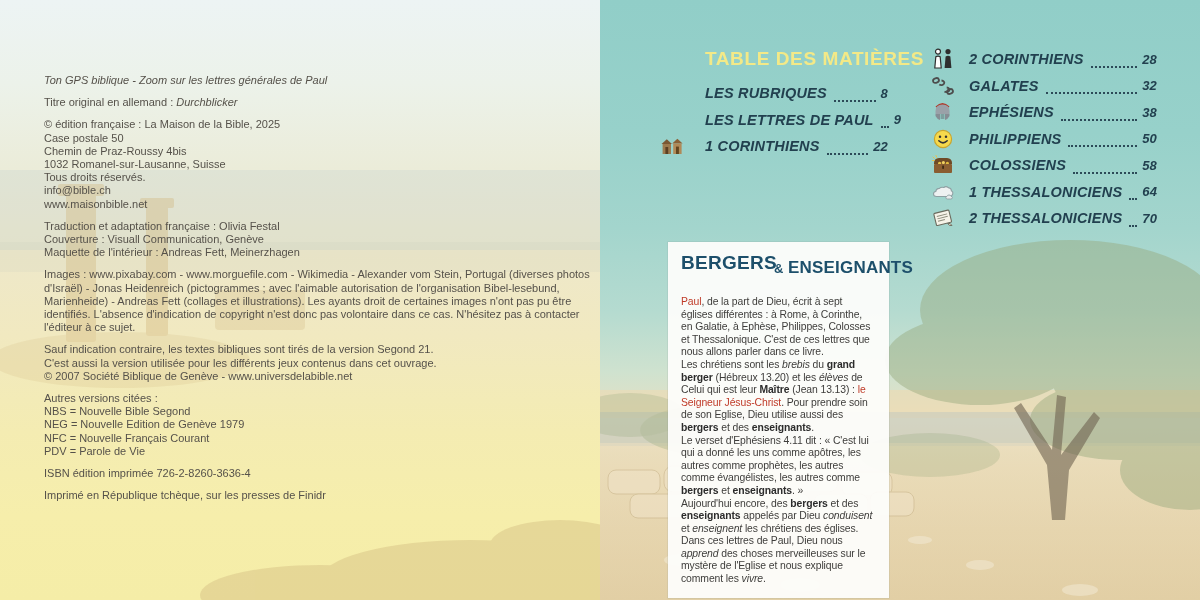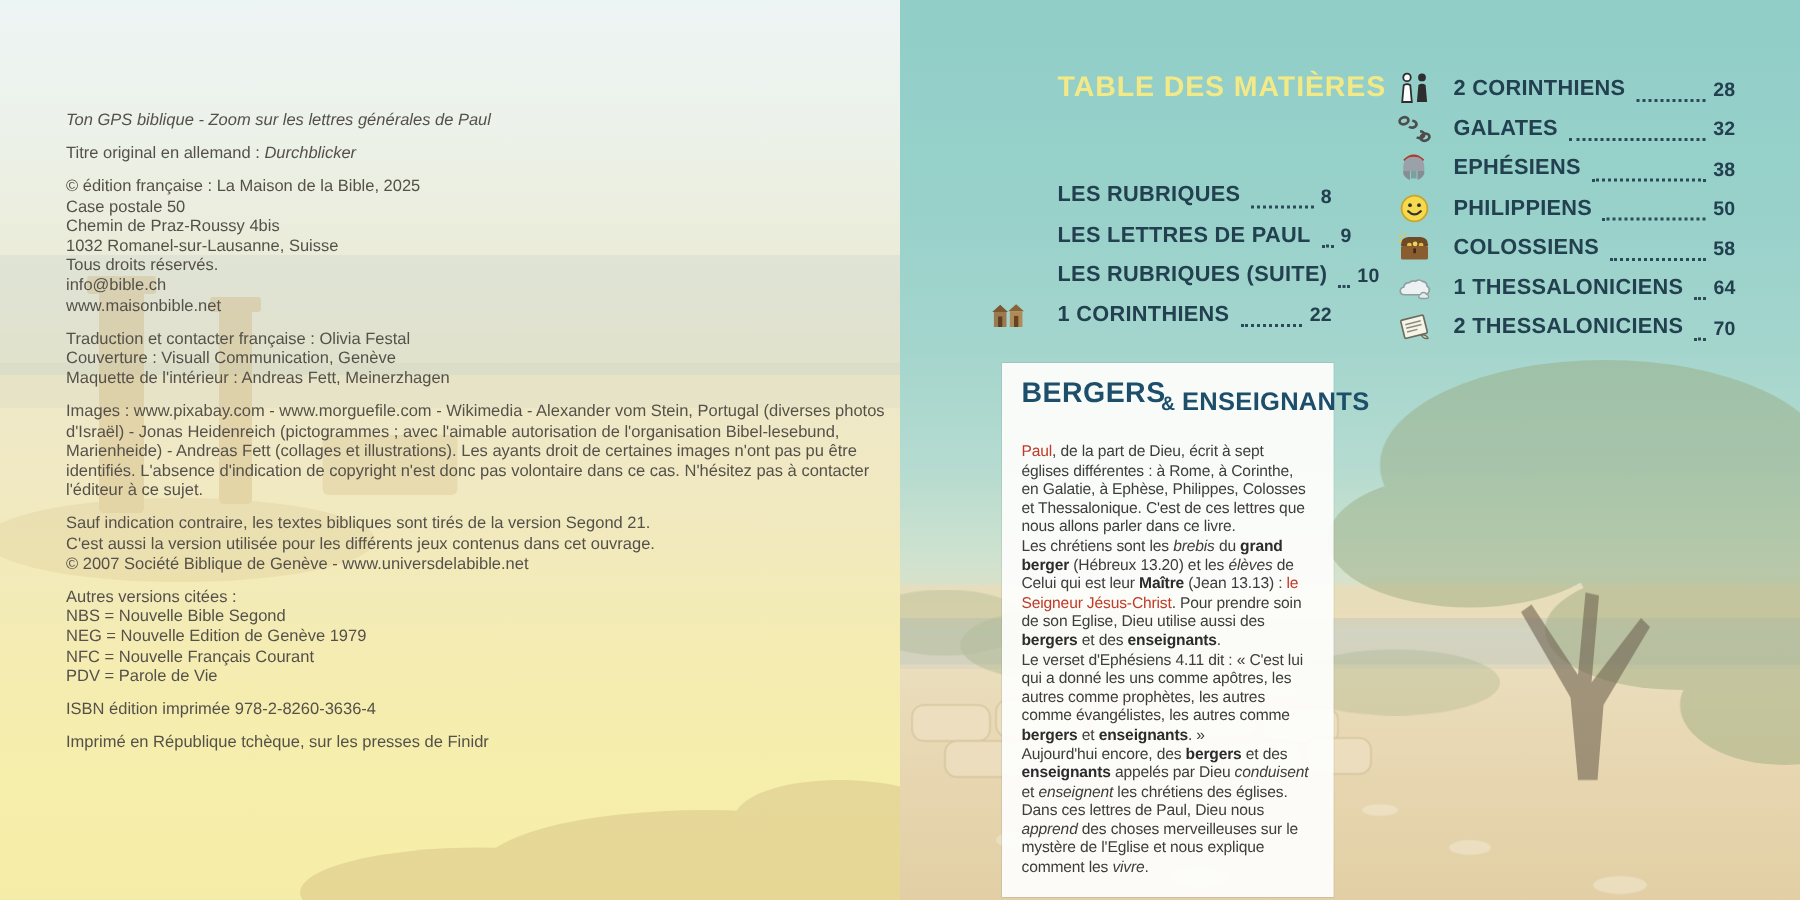--- a/index.html
+++ b/index.html
@@ -32,22 +32,22 @@
       #cfe2cf 62%, #e7e0c2 70%, #e9dab4 78%, #e7d5ad 88%, #e4d1a8 100%);
     padding-left:24px;
   }
   .rp-photo{position:absolute;left:0;top:0;width:600px;height:600px;pointer-events:none;}
   
   .toc-title{
     position:absolute;left:105px;top:48px;
     font-size:19px;font-weight:bold;letter-spacing:.6px;
     color:var(--toc-title-yellow,#f3e987);z-index:4;
   }
-  .toc-col{position:absolute;z-index:4;}
-  .toc-col.left{left:60px;top:80px;width:228px;margin-top:37px;}
+  .toc-col{position:absolute;z-index:4;font-style:italic;}
+  .toc-col.left{left:60px;top:80px;width:228px;}
   .toc-col.right{left:331px;top:46px;width:226px;}
   .toc-row{display:flex;align-items:center;height:26.5px;
     color:var(--toc-text-navy,#22404f);font-size:14.5px;font-weight:bold;letter-spacing:.2px;}
   .toc-col.left .toc-icon{width:45px;}
   .toc-col.right .toc-icon{width:38px;}
   .toc-icon{display:flex;align-items:center;flex:none;}
   .toc-label{white-space:nowrap;}
   .leader{flex:1;border-bottom:2px dotted #2c4a58;margin:0 5px 0 7px;align-self:flex-end;
     height:0;position:relative;top:-5px;min-width:8px;}
   .toc-page{font-size:13px;font-weight:bold;flex:none;}
@@ -99,33 +99,33 @@
     <p class="block">
       <span><span>Titre original en allemand : </span><span class="it">Durchblicker</span></span>
     </p>
     <p class="block lines">© édition française : La Maison de la Bible, 2025
 Case postale 50
 Chemin de Praz-Roussy 4bis
 1032 Romanel-sur-Lausanne, Suisse
 Tous droits réservés.
 info@bible.ch
 www.maisonbible.net</p>
-    <p class="block lines">Traduction et contacter française : Olivia Festal
+    <p class="block lines">Traduction et adaptation française : Olivia Festal
 Couverture : Visuall Communication, Genève
 Maquette de l'intérieur : Andreas Fett, Meinerzhagen</p>
     <p class="block">Images : www.pixabay.com - www.morguefile.com - Wikimedia - Alexander vom Stein, Portugal (diverses photos d'Israël) - Jonas Heidenreich (pictogrammes ; avec l'aimable autorisation de l'organisation Bibel-lesebund, Marienheide) - Andreas Fett (collages et illustrations). Les ayants droit de certaines images n'ont pas pu être identifiés. L'absence d'indication de copyright n'est donc pas volontaire dans ce cas. N'hésitez pas à contacter l'éditeur à ce sujet.</p>
     <p class="block lines">Sauf indication contraire, les textes bibliques sont tirés de la version Segond 21.
 C'est aussi la version utilisée pour les différents jeux contenus dans cet ouvrage.
 © 2007 Société Biblique de Genève - www.universdelabible.net</p>
     <p class="block lines">Autres versions citées :
 NBS = Nouvelle Bible Segond
 NEG = Nouvelle Edition de Genève 1979
 NFC = Nouvelle Français Courant
 PDV = Parole de Vie</p>
-    <p class="block">ISBN édition imprimée 978-2-8260-3636-4</p>
+    <p class="block">ISBN édition imprimée 726-2-8260-3636-4</p>
     <p class="block">Imprimé en République tchèque, sur les presses de Finidr</p>
   </div>
 </div>
 
 <div class="right-page">
   <svg class="rp-photo" viewBox="0 0 600 600">
     <defs>
       <linearGradient id="gnd" x1="0" y1="0" x2="0" y2="1">
         <stop offset="0" stop-color="#ecdfc0"></stop>
           <stop offset="1" stop-color="#e0cda2"></stop>
@@ -175,26 +175,20 @@
       <span class="leader"></span>
       <span class="toc-page">8</span>
     </div>
     <div class="toc-row">
       <span class="toc-icon"></span>
       <span class="toc-label">LES LETTRES DE PAUL</span>
       <span class="leader"></span>
       <span class="toc-page">9</span>
     </div>
     <div class="toc-row">
-      <span class="toc-icon"></span>
-      <span class="toc-label">LES RUBRIQUES (SUITE)</span>
-      <span class="leader"></span>
-      <span class="toc-page">10</span>
-    </div>
-    <div class="toc-row">
       <span class="toc-icon">
         <svg width="24" height="24" viewBox="0 0 24 24">
           <path d="M1.5 10 L6.8 5.2 L12 10 Z" fill="#7a5733"></path>
           <rect x="2.6" y="10" width="8.4" height="10" fill="#9c7a4e"></rect>
           <rect x="5.4" y="13" width="2.8" height="7" fill="#5c3f22"></rect>
           <path d="M12.2 9.5 L17.4 4.8 L22.6 9.5 Z" fill="#8a6237"></path>
           <rect x="13.2" y="9.5" width="8.4" height="10.5" fill="#b08a58"></rect>
           <rect x="16" y="12.6" width="2.9" height="7.4" fill="#63451f"></rect>
         </svg>
       </span>

